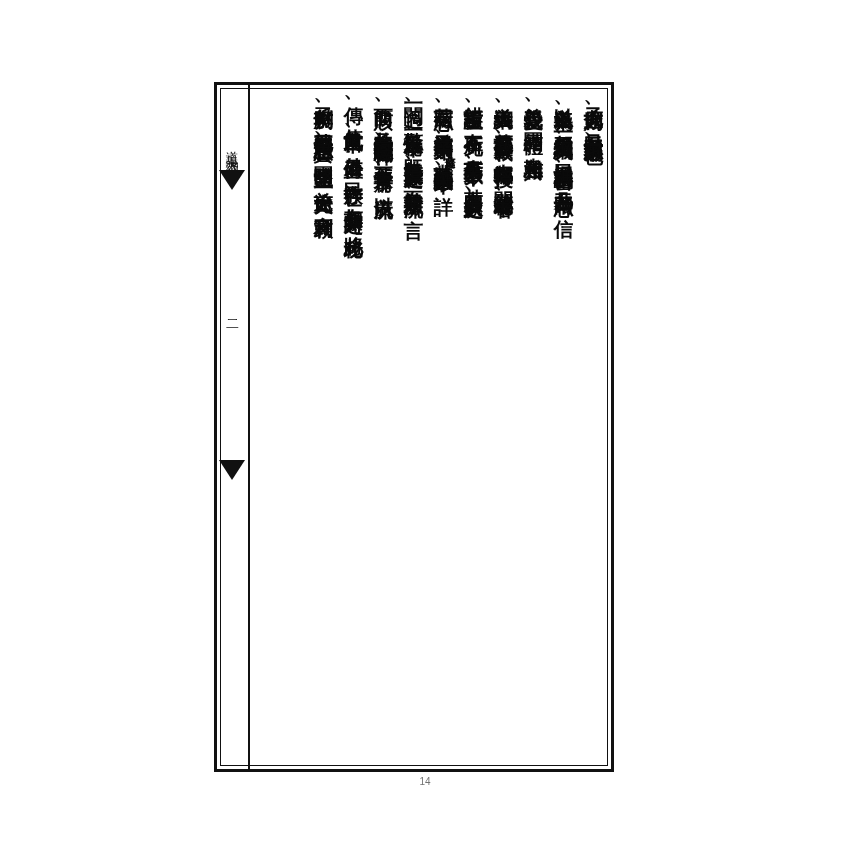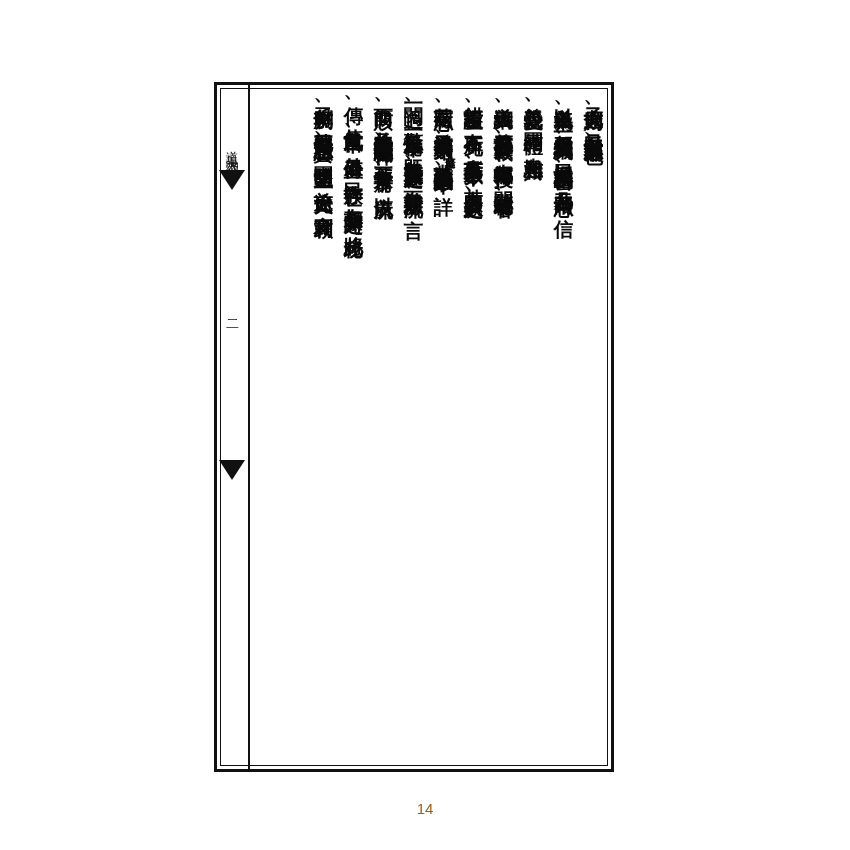--- a/index.html
+++ b/index.html
@@ -128,26 +128,26 @@
     line-height: 1.05;
     display: inline-block;
     vertical-align: middle;
     transform: translateX(1px);
   }
 
   
   #folio {
     position: absolute;
     left: 0;
-    top: 800px;
+    top: 776px;
     width: 850px;
     text-align: center;
-    font-size: 15px;
+    font-size: 10px;
     font-family: "Liberation Sans", sans-serif;
-    color: #a16207;
+    color: #737373;
   }
 </style>
 </head>
 <body>
 
 <div id="page-scan">
 
   <div id="block-frame"></div>
   <div id="banxin-rule"></div>
 

